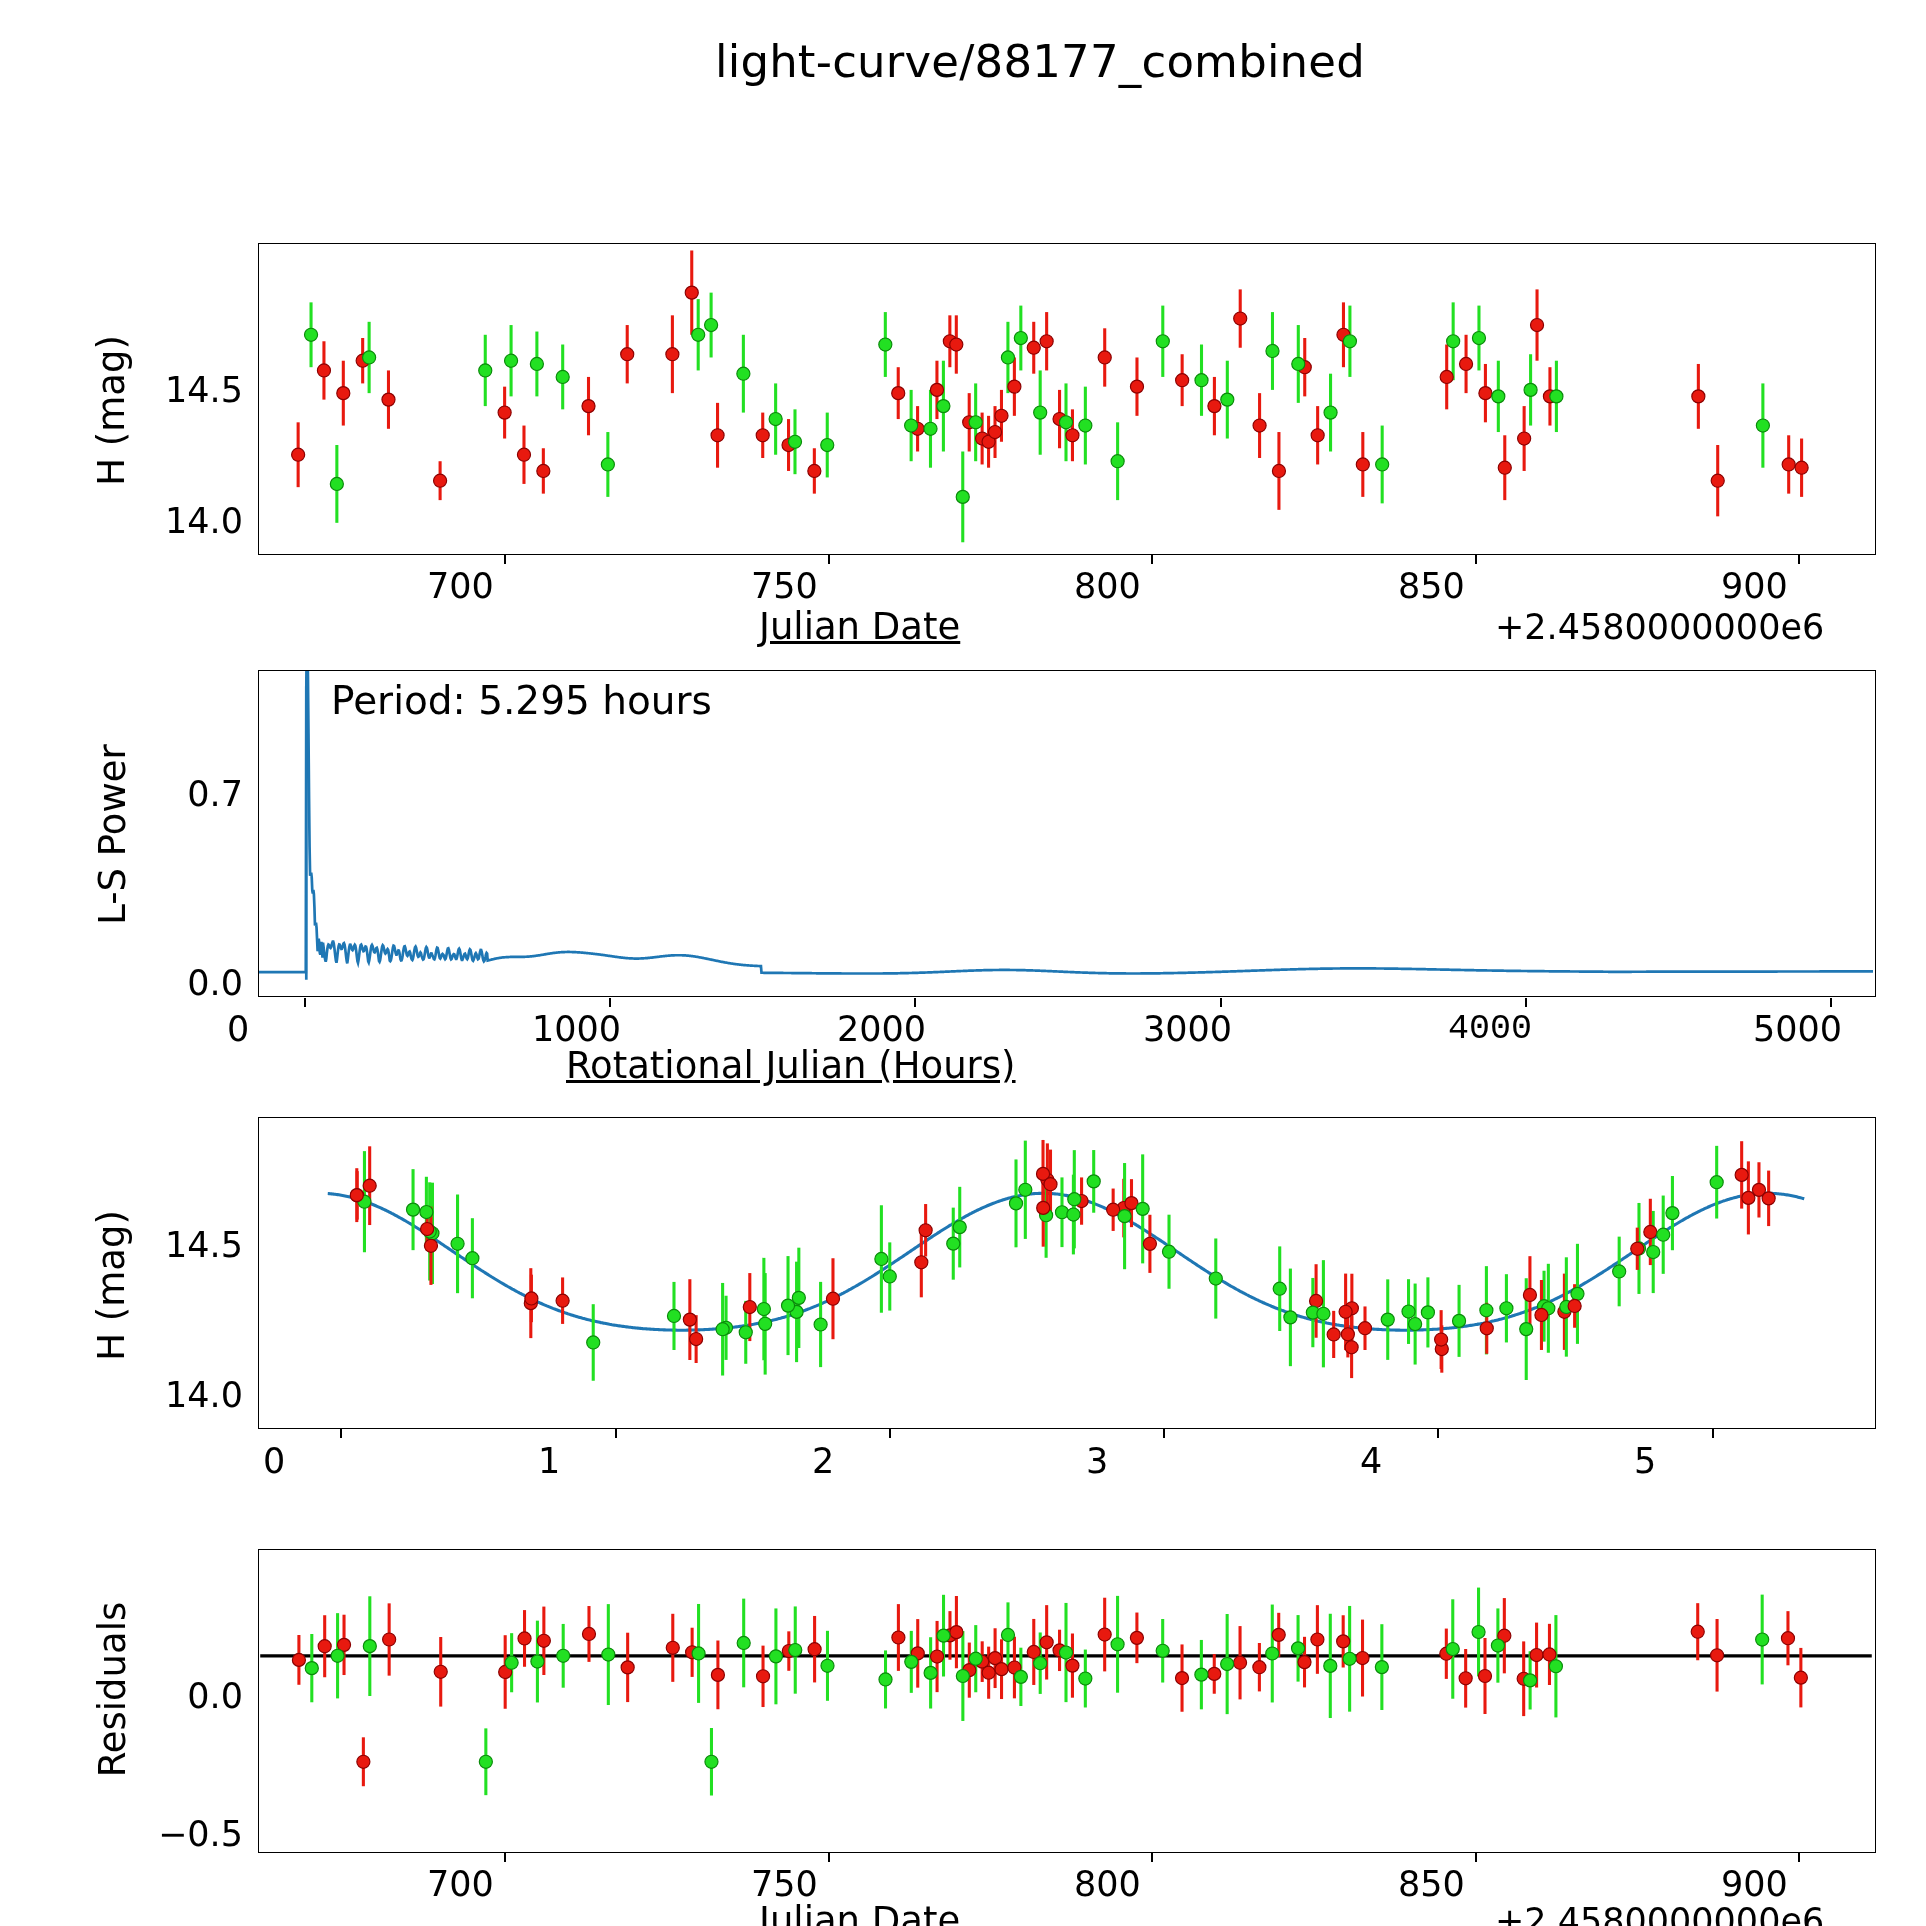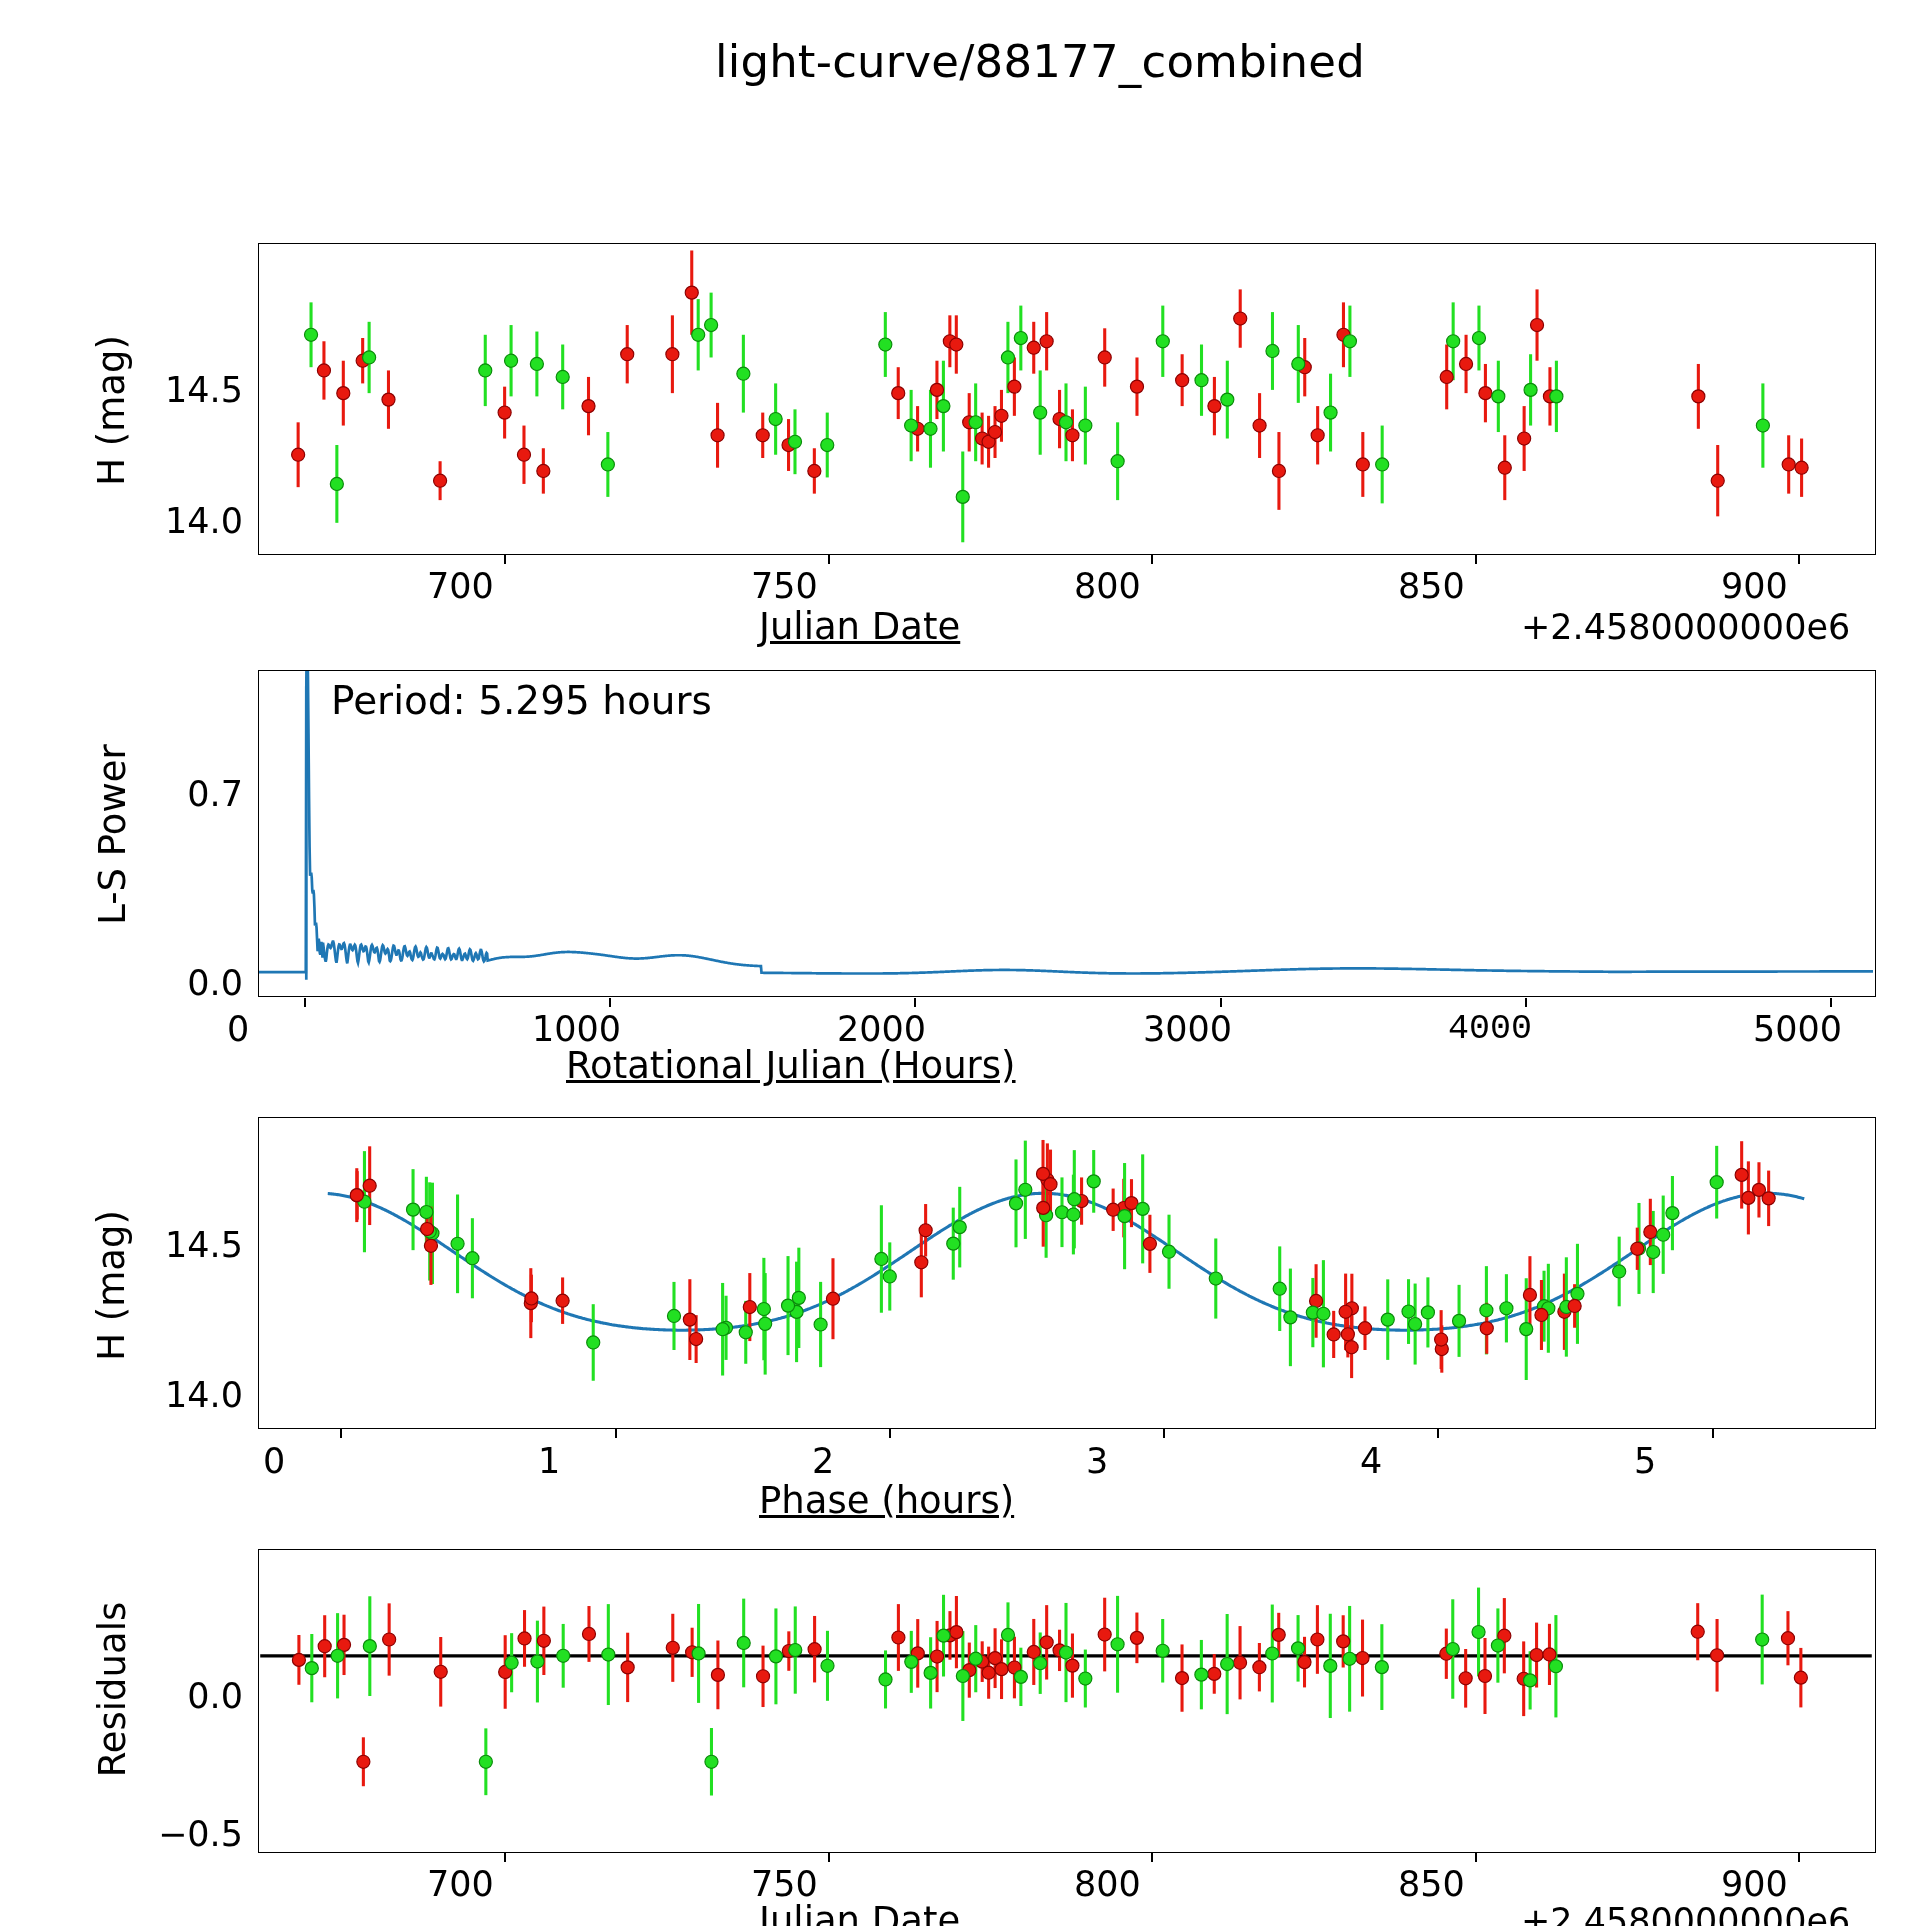--- a/index.html
+++ b/index.html
@@ -3,21 +3,21 @@
 <meta charset="utf-8">
 <style>
   html,body{margin:0;padding:0;background:#ffffff;}
   body{width:2080px;height:2080px;font-family:"DejaVu Sans",sans-serif;color:#000;}
   .page{position:relative;width:2080px;height:2080px;}
   .title{position:absolute;left:0;top:35px;width:2080px;text-align:center;font-size:45px;letter-spacing:0.2px;}
   .panel{position:absolute;box-sizing:border-box;border:1.9px solid #000;background:#fff;}
   .axis-label{position:absolute;font-size:37px;text-align:left;text-decoration:underline;}
   .ylabel{position:absolute;font-size:37px;transform-origin:50% 50%;white-space:nowrap;}
   .tick{position:absolute;font-size:35px;white-space:nowrap;}
-  .offsetlabel{position:absolute;font-size:35px;white-space:nowrap;margin-left:26px;}
+  .offsetlabel{position:absolute;font-size:35px;white-space:nowrap;}
   .annot{position:absolute;font-size:39px;white-space:nowrap;}
   svg{display:block;}
   .tickmark{position:absolute;background:#000;width:1.9px;}
 </style>
 </head>
 <body>
 
 <div class="page">
 
   <div class="title">light-curve/88177_combined</div>
@@ -469,21 +469,20 @@
       <div class="tickmark" style="left: 615px; top: 1429px; height: 8.5px;"></div>
       <div class="tick" style="left: 812px; top: 1441px; width: 154px;">2</div>
       <div class="tickmark" style="left: 889px; top: 1429px; height: 8.5px;"></div>
       <div class="tick" style="left: 1086px; top: 1441px; width: 154px;">3</div>
       <div class="tickmark" style="left: 1163px; top: 1429px; height: 8.5px;"></div>
       <div class="tick" style="left: 1360px; top: 1441px; width: 154px;">4</div>
       <div class="tickmark" style="left: 1437px; top: 1429px; height: 8.5px;"></div>
       <div class="tick" style="left: 1634px; top: 1441px; width: 154px;">5</div>
       <div class="tickmark" style="left: 1712px; top: 1429px; height: 8.5px;"></div>
     </div>
-  <div class="axis-label" style="left:759px;top:1479px;width:616px;">Phase (hours)</div>
 
   <div class="panel" id="p4" style="left:258px;top:1549px;width:1618px;height:304px;">
     <svg id="svg4" width="1614" height="300" viewBox="0 0 4190 780">
         <line x1="0" y1="275.2941176470588" x2="4190" y2="275.2941176470588" stroke="#000000" stroke-width="8"></line>
         <line x1="100.56" y1="350.4526798120233" x2="100.56" y2="221.0669023253281" stroke="#e8190f" stroke-width="8"></line>
         <line x1="167.6" y1="330.8476758744571" x2="167.6" y2="169.59750403773808" stroke="#e8190f" stroke-width="8"></line>
         <line x1="217.88" y1="325.0848533804924" x2="217.88" y2="168.23694351123834" stroke="#e8190f" stroke-width="8"></line>
         <line x1="268.16" y1="614.182108562634" x2="268.16" y2="486.9943620256013" stroke="#e8190f" stroke-width="8"></line>
         <line x1="335.2" y1="326.69502259341164" x2="335.2" y2="138.7120224470849" stroke="#e8190f" stroke-width="8"></line>
         <line x1="469.28000000000003" y1="407.16828212415527" x2="469.28000000000003" y2="226.23232838566116" stroke="#e8190f" stroke-width="8"></line>

